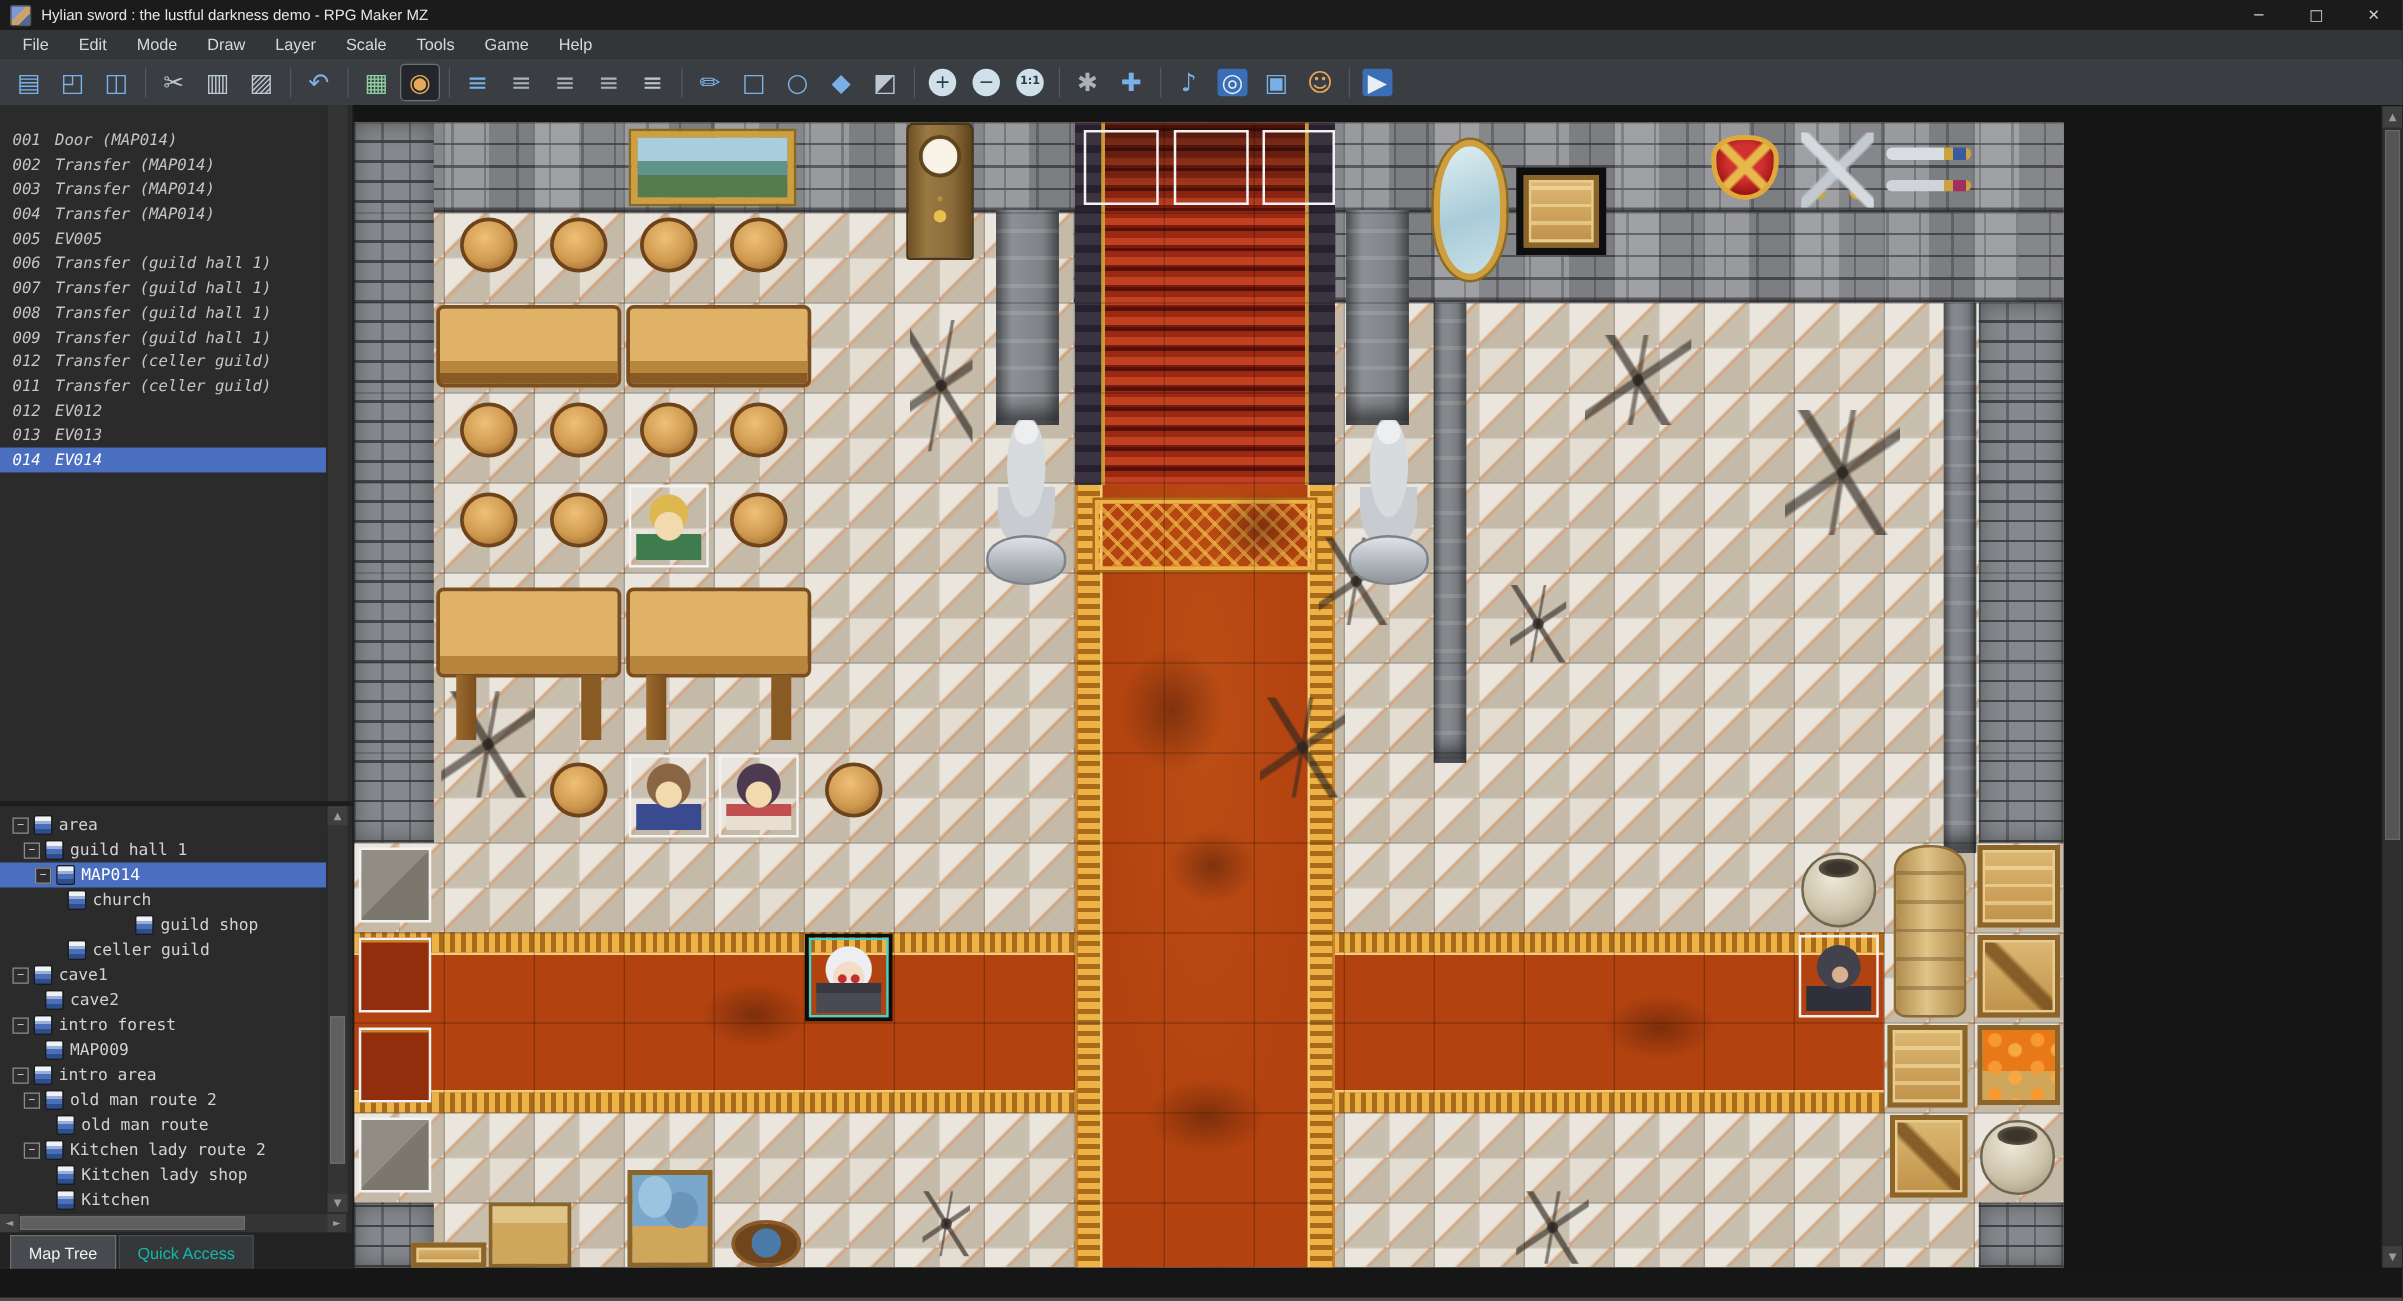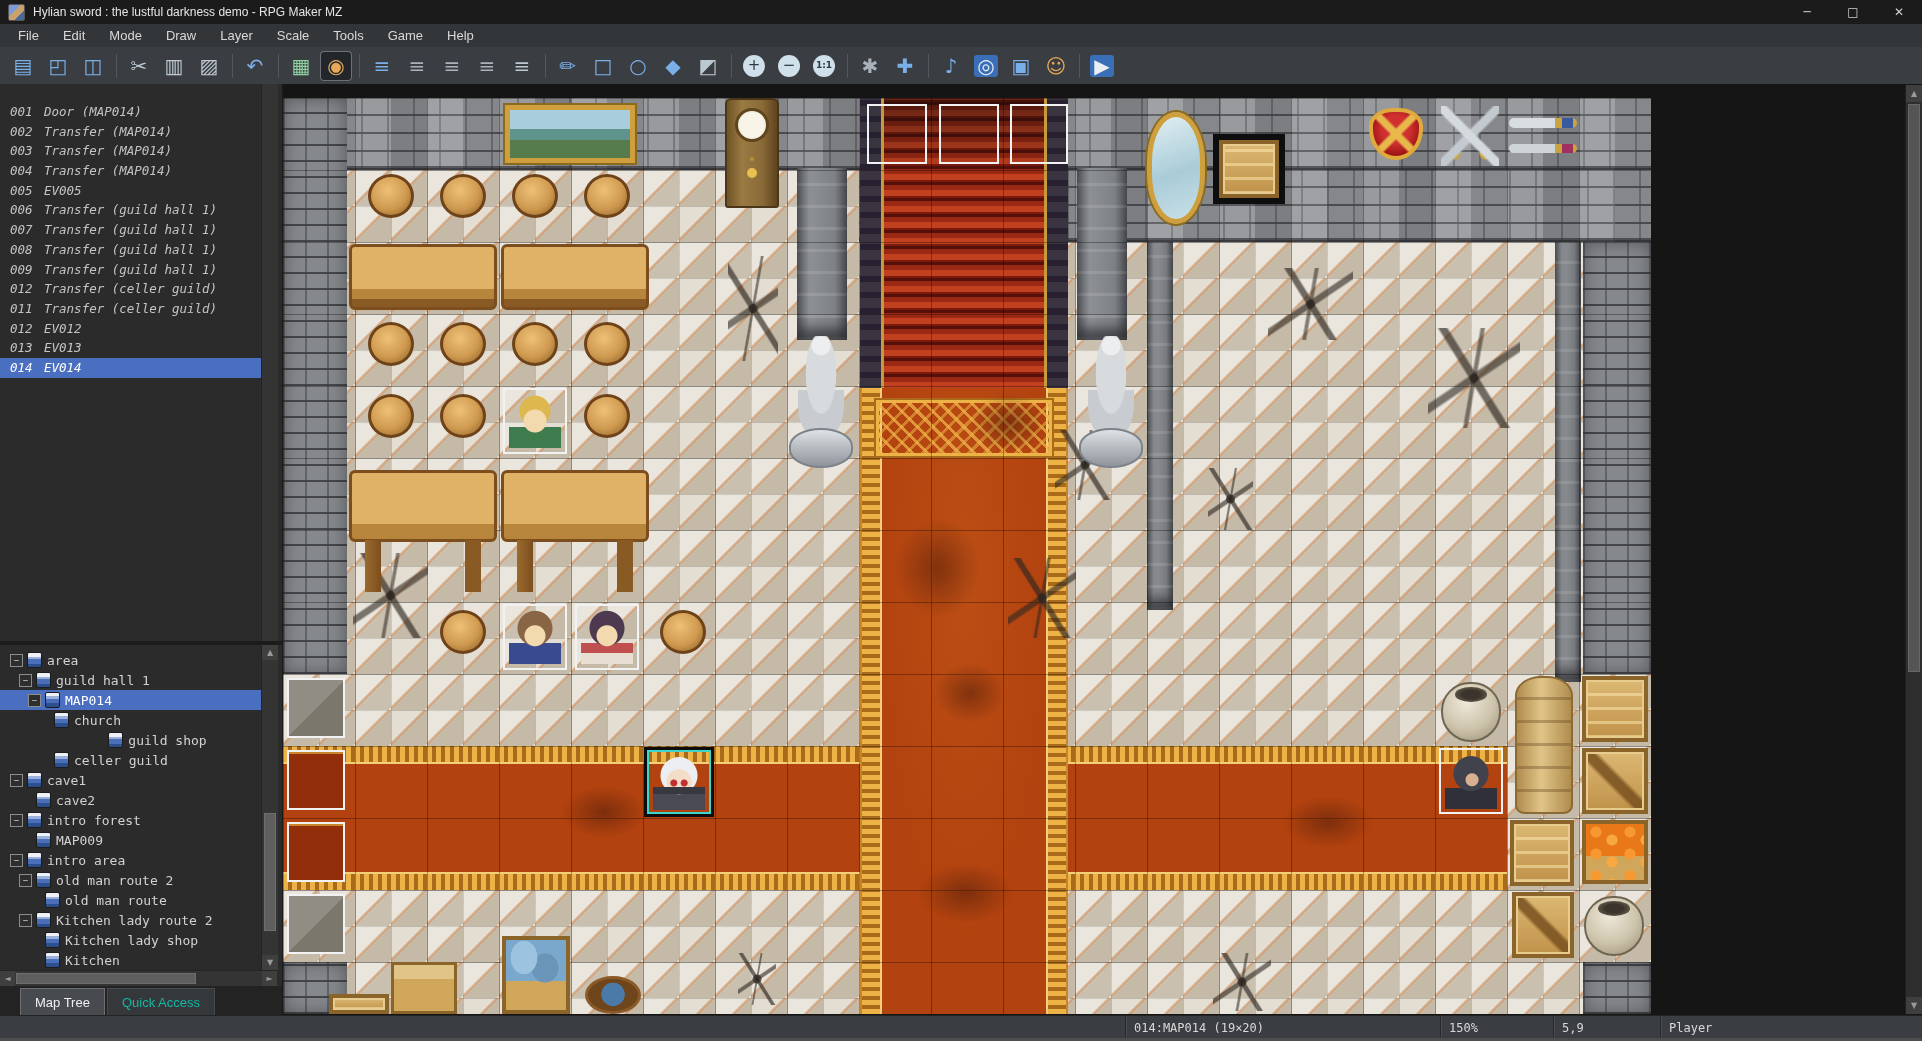--- a/index.html
+++ b/index.html
@@ -44,21 +44,21 @@
   .tree-ico{width:15px;height:16px;flex:none;margin-right:5px;border:1px solid #1b1b1b;border-radius:2px;box-sizing:border-box;
     background:linear-gradient(#eef1f5 0 25%,#9ab0d8 25% 45%,#4a6fb8 45% 75%,#2d4f8e 75%);}
   .tree-vscroll{position:absolute;left:261px;top:561px;width:16px;height:325px;background:#343434;border-left:1px solid #242424;}
   .tvs-up,.tvs-dn{position:absolute;left:0;width:16px;height:15px;background:#3f3f3f;color:#9a9a9a;font-size:8px;text-align:center;line-height:15px;font-family:"DejaVu Sans",sans-serif;}
   .tvs-up{top:0}.tvs-dn{bottom:0}
   .tvs-thumb{position:absolute;left:2px;top:168px;width:12px;height:118px;background:#5f5f5f;border:1px solid #6e6e6e;box-sizing:border-box;}
   .tree-hscroll{position:absolute;left:0;top:886px;width:277px;height:15px;background:#343434;border-top:1px solid #242424;}
   .ths-l,.ths-r{position:absolute;top:0;width:15px;height:15px;background:#3f3f3f;color:#9a9a9a;font-size:8px;text-align:center;line-height:15px;font-family:"DejaVu Sans",sans-serif;}
   .ths-l{left:0}.ths-r{right:0}
   .ths-thumb{position:absolute;left:16px;top:2px;width:180px;height:11px;background:#5f5f5f;border:1px solid #6e6e6e;box-sizing:border-box;}
-  .tabbar{position:absolute;left:0;top:902px;width:282px;height:29px;background:#232323;display:flex;align-items:flex-end;padding-left:20px;box-sizing:border-box;}
+  .tabbar{position:absolute;left:0;top:902px;width:282px;height:29px;background:#232323;display:flex;align-items:flex-end;padding-left:8px;box-sizing:border-box;}
   .tab{height:26px;display:flex;align-items:center;padding:0 14px;font-size:13px;color:#14b8a6;background:#35383b;border:1px solid #4a4a4a;border-bottom:none;margin-right:2px;}
   .tab.active{background:#474b50;color:#f0f0f0;border-color:#6e6e6e;}
   
   .canvasarea{position:absolute;left:283px;top:0;right:0;height:931px;background:#151515;overflow:hidden;}
   .map{position:absolute;left:0;top:14px;width:1368px;height:916px;overflow:hidden;background:#1a1a1a;}
   .mo{position:absolute;box-sizing:border-box;}
   .floor{background-color:#e3ddd2;background-image:
     linear-gradient(135deg,rgba(0,0,0,0) 44%,rgba(186,108,46,.5) 47% 50%,rgba(148,128,100,.38) 50% 96%,rgba(0,0,0,0) 96%),
     linear-gradient(135deg,rgba(255,255,255,.25) 0 50%,rgba(0,0,0,0) 50%),
     linear-gradient(rgba(120,112,98,.35) 1px,transparent 1px),
@@ -466,21 +466,14 @@
           <div class="mo charHood" style="left: 1162px; top: 652px; width: 52px; height: 62px;"></div>
         </div>
       <div class="vscroll">
         <div class="vs-up">▲</div>
         <div class="vs-thumb"></div>
         <div class="vs-dn">▼</div>
       </div>
     </div>
   </div>
 
-  <div class="statusbar">
-    <div class="st-cell st-spacer"></div>
-    <div class="st-cell st-map">014:MAP014 (19×20)</div>
-    <div class="st-cell st-zoom">150%</div>
-    <div class="st-cell st-coords">5,9</div>
-    <div class="st-cell st-mode">Player</div>
-  </div>
   <div class="winbottom"></div>
 </div>
 
 </body></html>

